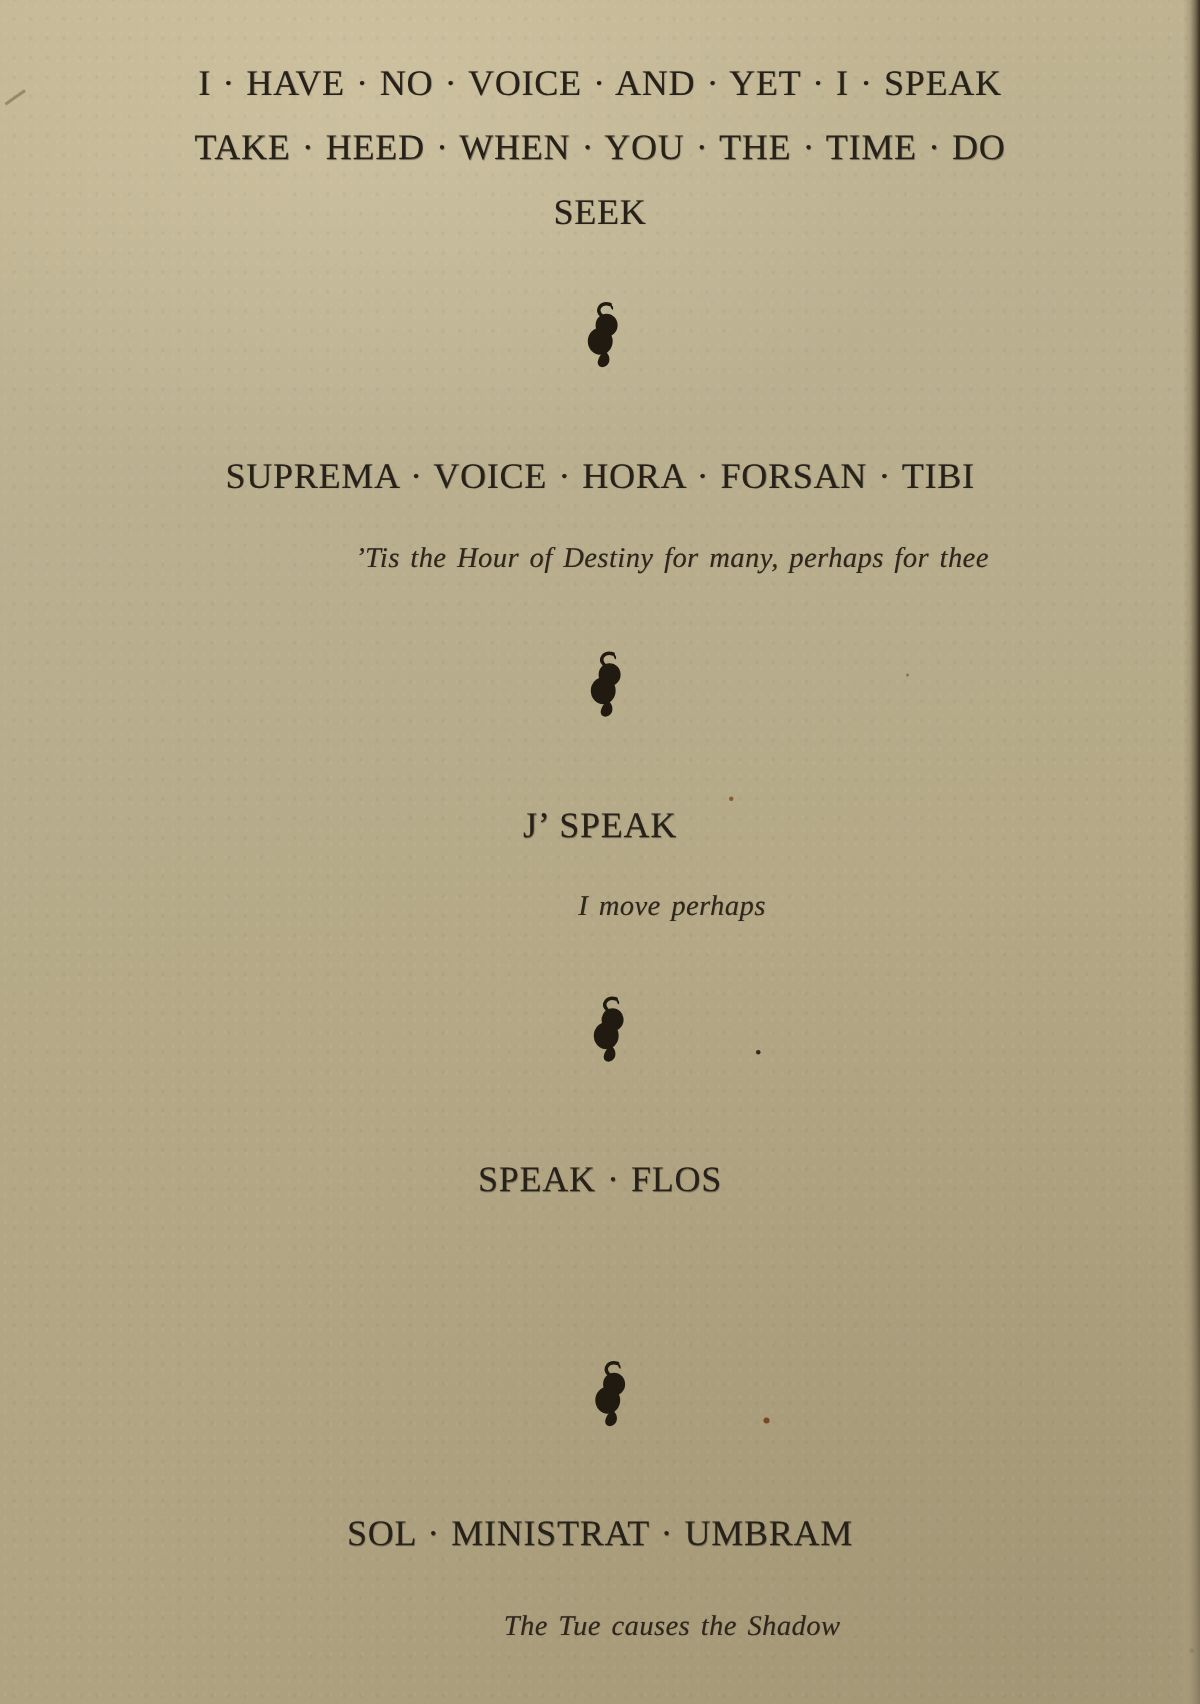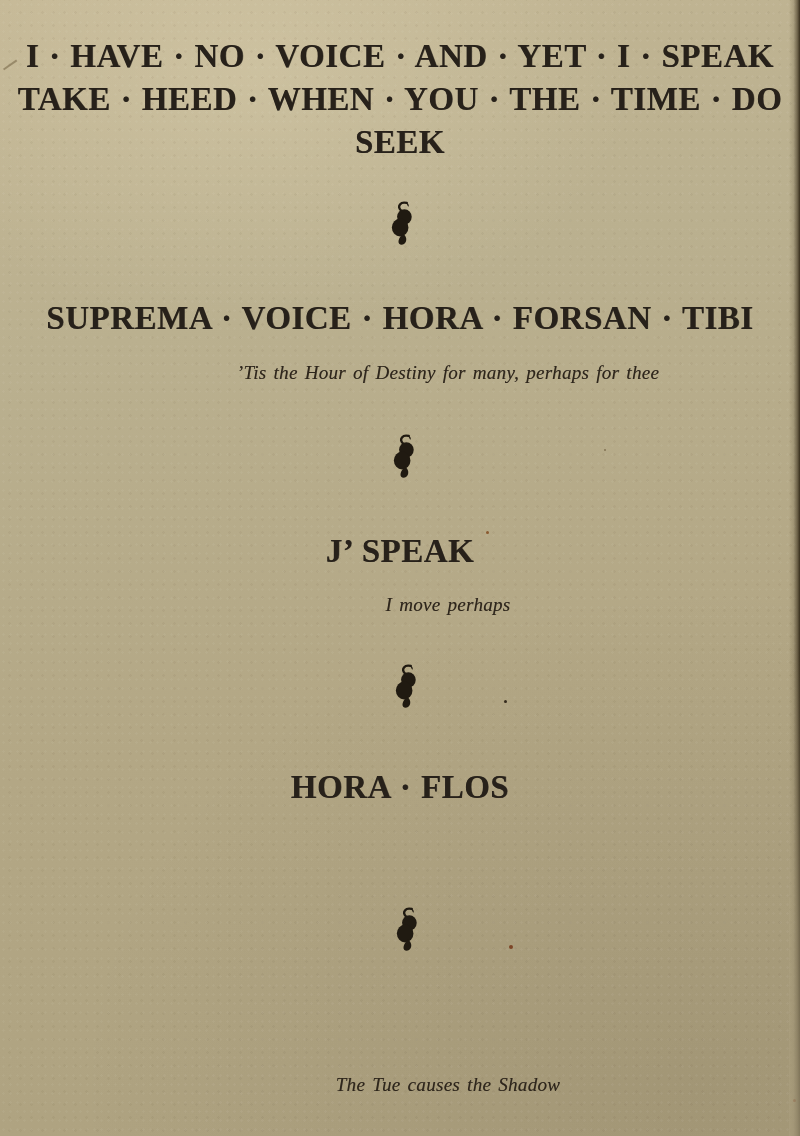--- a/index.html
+++ b/index.html
@@ -19,21 +19,21 @@
   .grain{
     position:absolute;inset:0;pointer-events:none;
     background-image:
       radial-gradient(rgba(255,255,255,0.045) 1px, rgba(255,255,255,0) 1.3px),
       radial-gradient(rgba(64,50,24,0.05) 1px, rgba(64,50,24,0) 1.4px);
     background-size:7px 9px, 11px 13px;
     background-position:0 0, 4px 6px;
   }
   .caps-line{
     position:absolute;left:0;width:100%;text-align:center;
-    font-size:33px;line-height:40px;font-weight:bold;
+    font-size:24px;line-height:40px;font-weight:normal;
     color:#27211a;letter-spacing:0.5px;word-spacing:1px;
     text-shadow:0.4px 0.4px 0.6px rgba(39,33,26,0.55);
     white-space:nowrap;
   }
   .italic-line{
     position:absolute;left:0;width:100%;text-align:center;
     font-style:italic;font-size:19px;line-height:34px;
     color:#2e261c;letter-spacing:0.3px;word-spacing:2px;
     text-shadow:0.3px 0.3px 0.5px rgba(46,38,28,0.45);
     white-space:nowrap;
@@ -92,26 +92,27 @@
       <use href="#fleuron"></use>
     </svg>
 
   <div class="caps-line" style="top:531px">J’ SPEAK</div>
   <div class="italic-line" style="top:588px">I move perhaps</div>
 
   <svg class="fleuron" style="top:663px;left:392px" width="27" height="48" viewBox="0 0 28 48">
       <use href="#fleuron"></use>
     </svg>
 
-  <div class="caps-line" style="top:767px">HORA · FLOS</div>
+  <div class="caps-line" style="top:767px">SPEAK · FLOS</div>
 
   <svg class="fleuron" style="top:906px;left:393px" width="27" height="48" viewBox="0 0 28 48">
       <use href="#fleuron"></use>
     </svg>
 
+  <div class="caps-line" style="top:1003px">SOL · MINISTRAT · UMBRAM</div>
   <div class="italic-line" style="top:1068px">The Tue causes the Shadow</div>
 
   <div class="scratch"></div>
   <div class="speck" style="left:486px;top:531px;width:3px;height:3px;background:#8a5a30;"></div>
   <div class="speck" style="left:604px;top:449px;width:2px;height:2px;background:rgba(90,70,40,0.55);"></div>
   <div class="speck" style="left:504px;top:700px;width:3px;height:3px;background:#352b1d;"></div>
   <div class="speck" style="left:509px;top:945px;width:4px;height:4px;background:#7c4526;"></div>
   <div class="speck" style="left:793px;top:1099px;width:3px;height:3px;background:#8a4a2a;"></div>
 
   <div class="edge-dark"></div>

